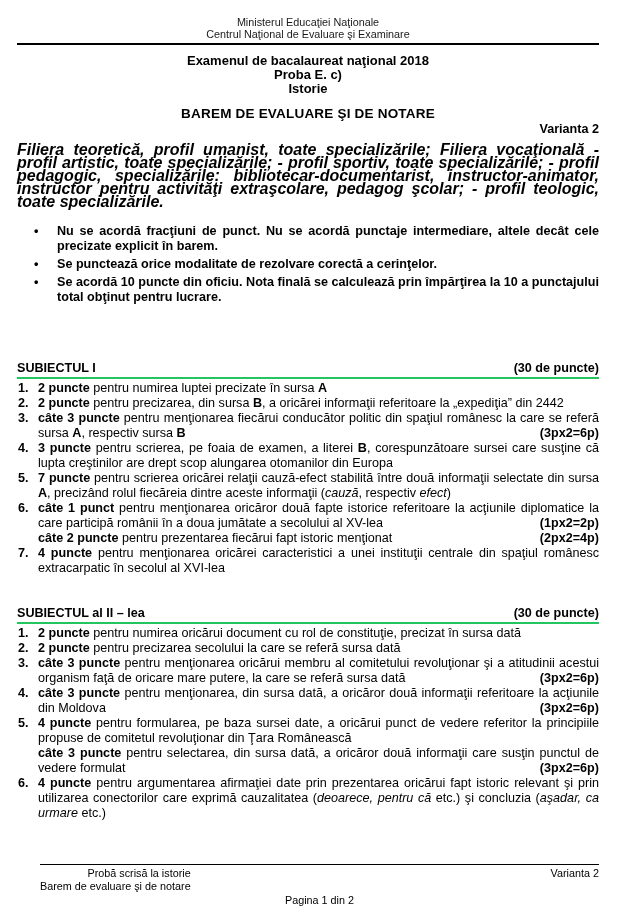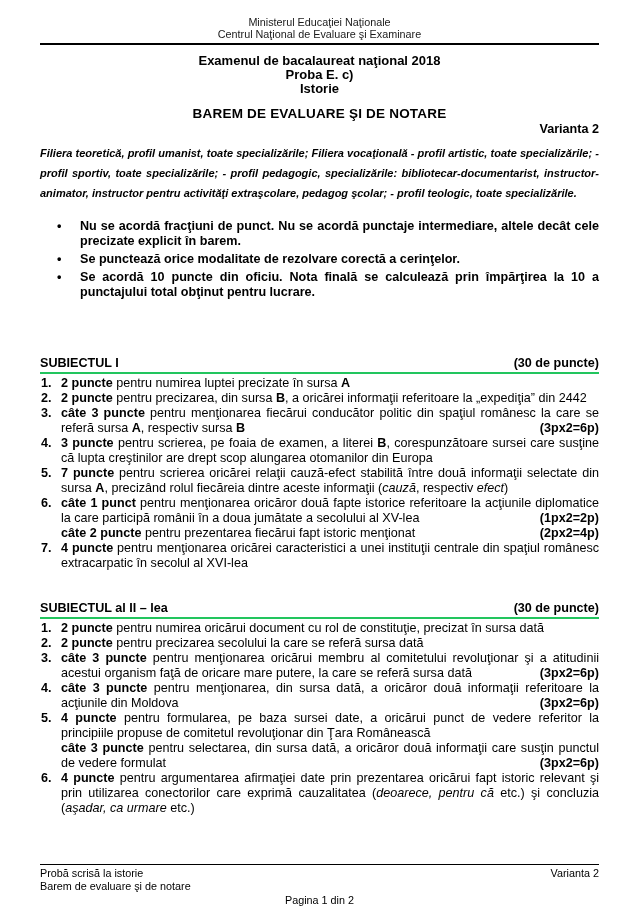--- a/index.html
+++ b/index.html
@@ -1,44 +1,44 @@
 <!DOCTYPE html>
 <html><head>
 <meta charset="utf-8">
 <style>
   html,body{margin:0;padding:0;}
   body{
     width:636px;height:922px;background:#ffffff;color:#000;
     font-family:"Liberation Sans","DejaVu Sans",sans-serif;
     position:relative;overflow:hidden;
   }
-  .page{position:absolute;inset:0;padding:16px 37px 0 40px;box-sizing:border-box;}
+  .page{position:absolute;inset:0;padding:16px 37px 0 17px;box-sizing:border-box;}
   .hdr{text-align:center;font-size:10.8px;line-height:12px;color:#1a1a1a;}
   .hdr-rule{border-bottom:2px solid #000;margin-top:3px;}
   .title-block{margin-top:9px;text-align:center;font-weight:bold;font-size:13px;line-height:14px;}
   .barem{margin-top:11px;font-size:13.5px;letter-spacing:.2px;}
   .variant{margin-top:1px;text-align:right;font-weight:bold;font-size:12.6px;line-height:14px;}
-  .filiera{margin:7px 0 0;font-weight:bold;font-style:italic;font-size:11px;line-height:20px;text-align:justify;}
+  .filiera{margin:7px 0 0;font-weight:bold;font-style:italic;font-size:16px;line-height:13px;text-align:justify;}
   .rules{margin-top:16px;}
   .rule{position:relative;padding-left:40px;font-weight:bold;font-size:12.6px;line-height:15px;text-align:justify;margin-bottom:3px;}
   .rule::before{content:"\2022";position:absolute;left:17px;top:0;}
   .section-one{margin-top:56px;}
   .section-two{margin-top:30px;}
   .sec-head{display:flex;justify-content:space-between;font-weight:bold;font-size:12.6px;line-height:15px;border-bottom:2px solid #22c55e;padding-bottom:1px;}
   .items{margin-top:2px;}
   .item{position:relative;padding-left:21px;font-size:12.6px;line-height:15px;}
   .inum{position:absolute;left:1px;top:0;font-weight:bold;}
   .part{text-align:justify;}
   .part::after{content:"";display:block;clear:both;height:0;}
   .b{font-weight:bold;}
   .i{font-style:italic;}
   .pts{float:right;font-weight:bold;}
   .footer{position:absolute;left:40px;right:37px;top:864px;font-size:10.8px;line-height:13px;}
   .footer-rule{border-top:1px solid #000;margin-bottom:2px;}
-  .frow{display:flex;justify-content:space-between;align-items:flex-start;}
+  .frow{display:flex;justify-content:space-between;align-items:flex-start;text-align:right;}
   .fpage{text-align:center;margin-top:1px;}
 </style>
 </head>
 <body>
 
 <div class="page">
 
   <div class="hdr">
     <div>Ministerul Educaţiei Naţionale</div>
     <div>Centrul Naţional de Evaluare şi Examinare</div>

